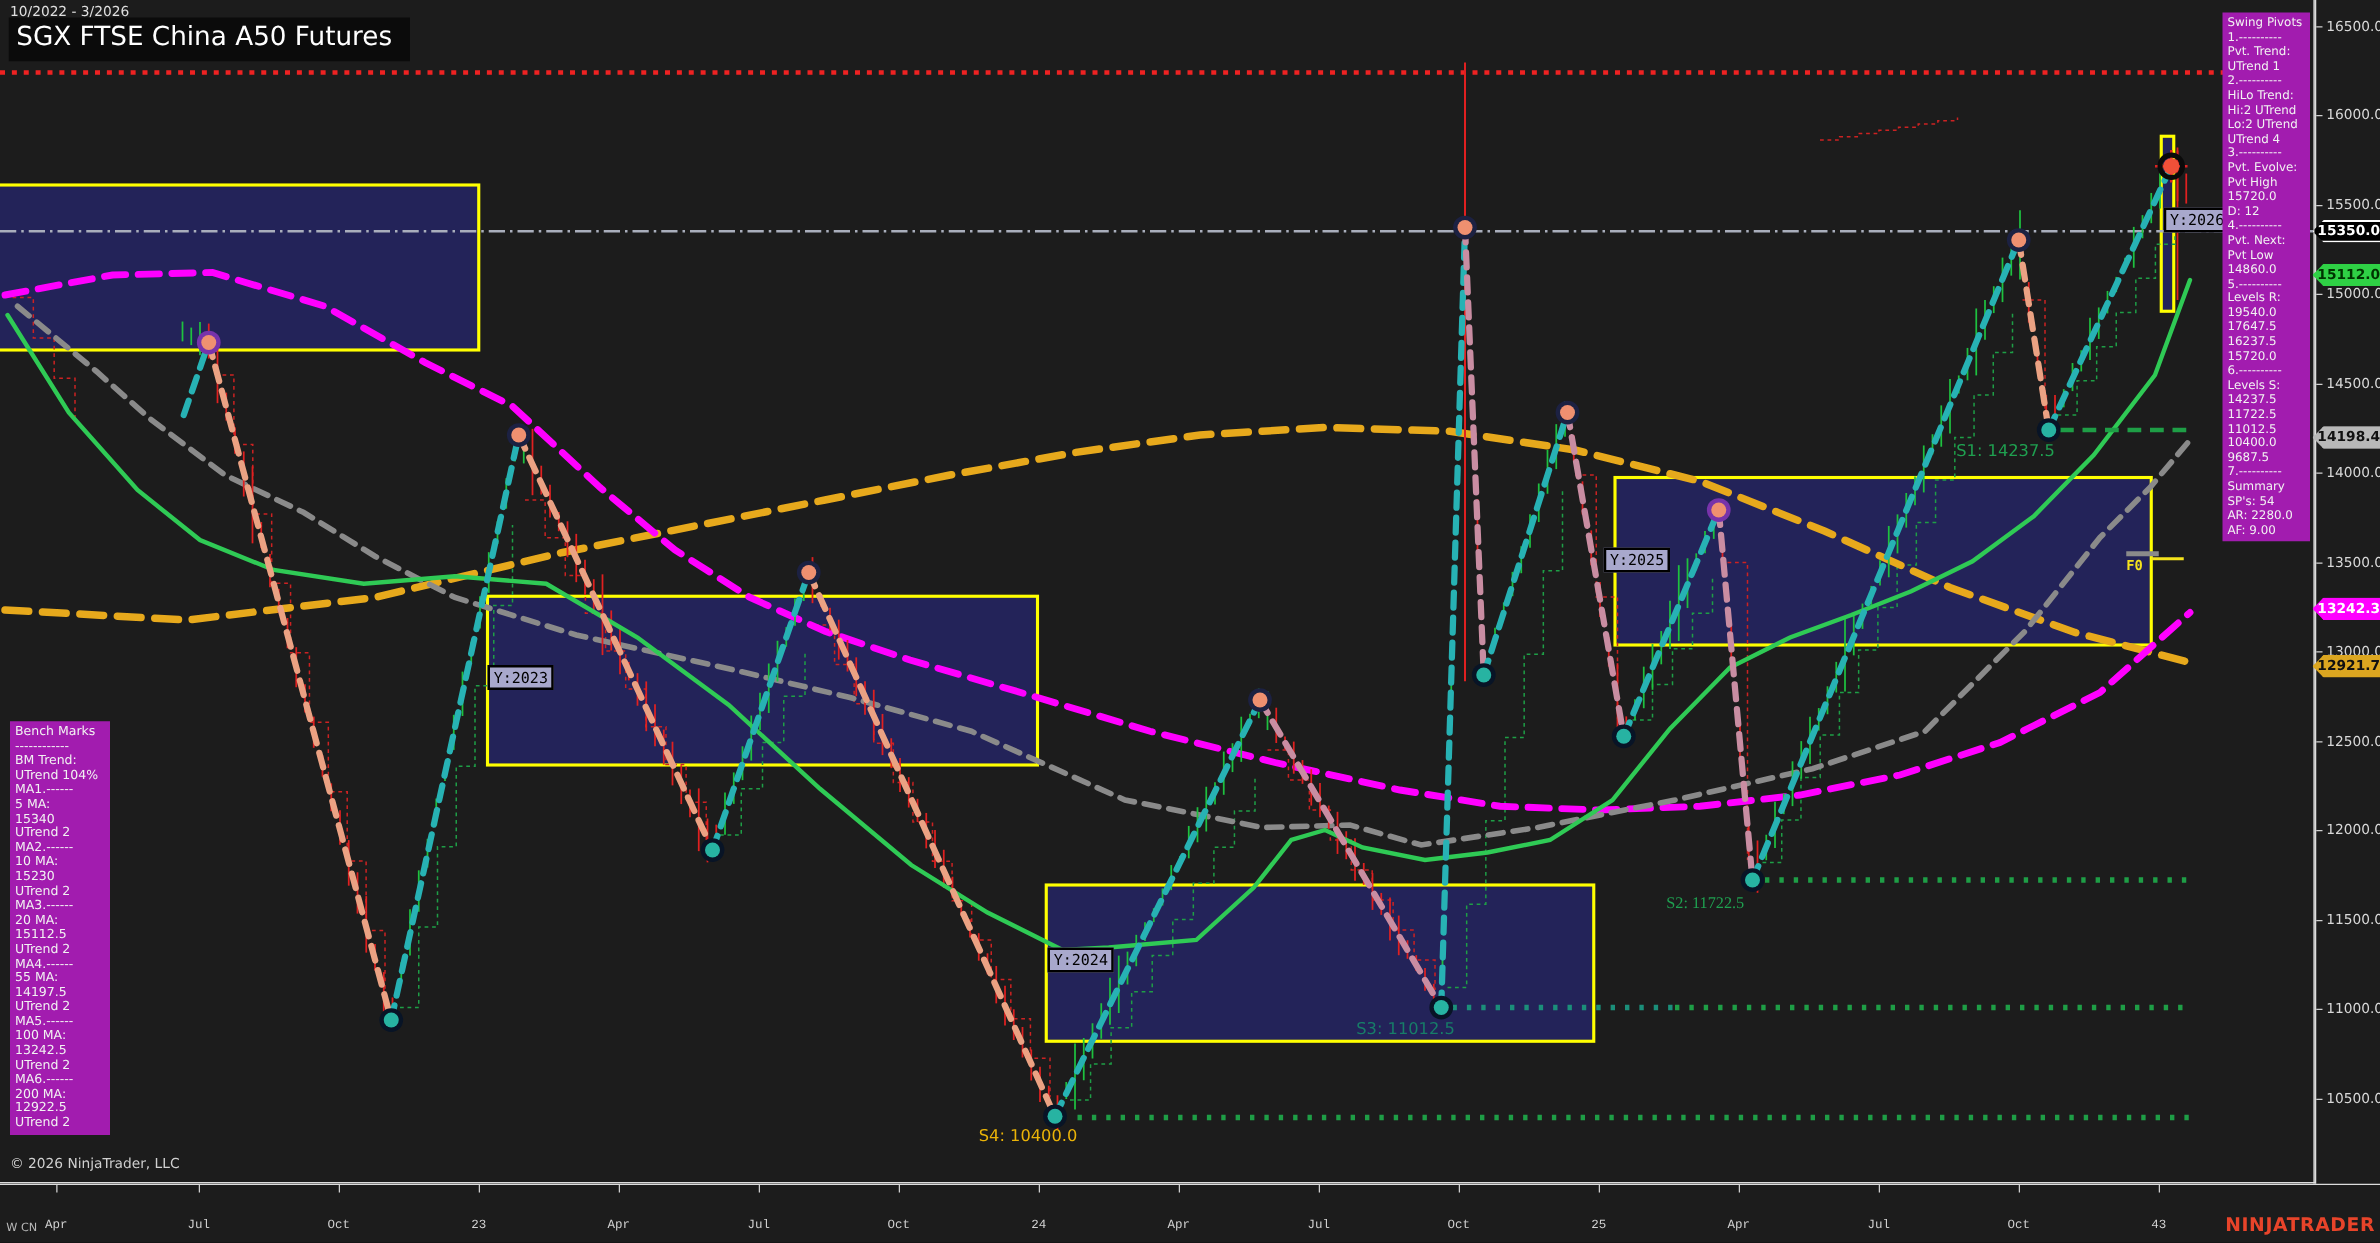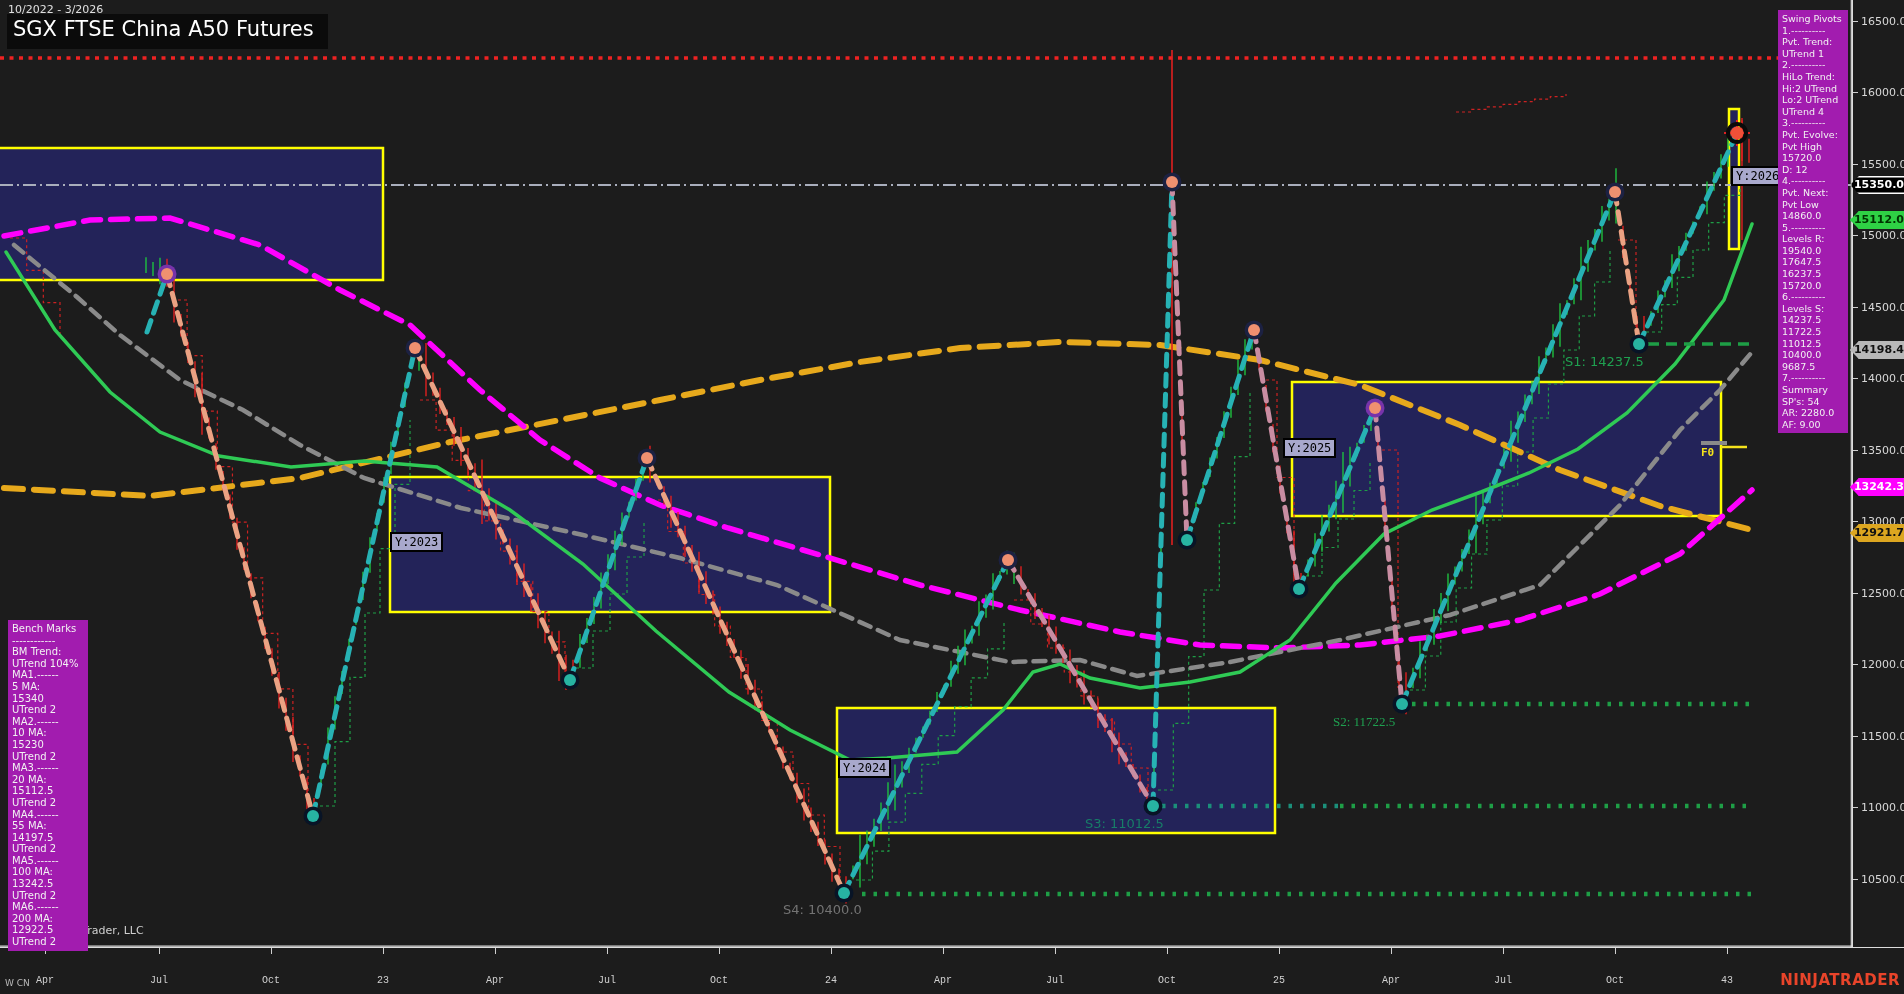--- a/index.html
+++ b/index.html
@@ -4,21 +4,21 @@
 <style>
   html,body{margin:0;padding:0;background:#111;}
   .root{position:relative;width:1904px;height:994px;background:#1c1c1c;overflow:hidden;
         font-family:"DejaVu Sans","Liberation Sans",sans-serif;}
   #plot{position:absolute;left:0;top:0;}
   .date-range{position:absolute;left:8px;top:3px;font-size:11px;color:#e0e0e0;}
   .title-block{position:absolute;left:7px;top:14px;background:#0b0b0b;color:#ffffff;
                padding:2px 14px 6px 6px;line-height:27px;font-size:21px;z-index:6;}
   .panel{position:absolute;background:#a21caf;color:#f2f2f2;font-size:10px;line-height:11.6px;
          padding:3px 4px;white-space:pre;z-index:7;}
-  .bench{left:8px;top:620px;width:72px;}
+  .bench{left:8px;top:577px;width:72px;}
   .swing{left:1778px;top:10px;width:62px;font-size:9.5px;}
   .price-axis{position:absolute;left:1852px;top:0;width:52px;height:947px;border-left:1px solid #dcdcdc;z-index:5;padding-left:16px;}
   .ptick{position:absolute;left:8px;font-size:11px;color:#d8d8d8;transform:translateY(-50%);}
   .ptickdash{position:absolute;left:0;width:5px;height:1px;background:#cfcfcf;}
   .pbadge{position:absolute;left:-3px;width:56px;height:18px;transform:translateY(-50%);
           clip-path:polygon(0 50%,16% 0,100% 0,100% 100%,16% 100%);
           font-size:11px;font-weight:bold;text-align:right;line-height:18px;padding-right:2px;box-sizing:border-box;z-index:8;}
   .time-axis{position:absolute;left:0;top:947px;width:1904px;height:47px;border-top:1px solid #dcdcdc;}
   .ttick{position:absolute;top:27px;font-size:10px;color:#d0d0d0;transform:translateX(-50%);font-family:Liberation Mono, monospace;}
   .ttickmark{position:absolute;top:0;width:1px;height:6px;background:#cfcfcf;}
@@ -525,18 +525,18 @@
   <div class="brand" id="brandLogo" style="color: rgb(232, 68, 42);">NINJATRADER</div>
 
   <div class="f0bar"></div>
   <div class="f0">F0</div>
 
   <div id="overlays">
       <div class="chip" style="left: 390px; top: 542px;">Y:2023</div>
       <div class="chip" style="left: 838px; top: 768px;">Y:2024</div>
       <div class="chip" style="left: 1283px; top: 448px;">Y:2025</div>
       <div class="chip" style="left: 1731px; top: 176px;">Y:2026</div>
-      <div class="slabel" style="left: 783px; top: 902px; color: #737373;">S4: 10400.0</div>
+      <div class="slabel" style="left: 783px; top: 902px; color: #eab308;">S4: 10400.0</div>
       <div class="slabel" style="left: 1085px; top: 816px; color: rgb(23, 125, 104);">S3: 11012.5</div>
       <div class="slabel" style="left: 1333px; top: 714px; color: rgb(31, 160, 80); font-family: Liberation Serif, serif;">S2: 11722.5</div>
       <div class="slabel" style="left: 1565px; top: 354px; color: rgb(31, 160, 80);">S1: 14237.5</div>
     </div>
 </div>
 
 </body></html>

